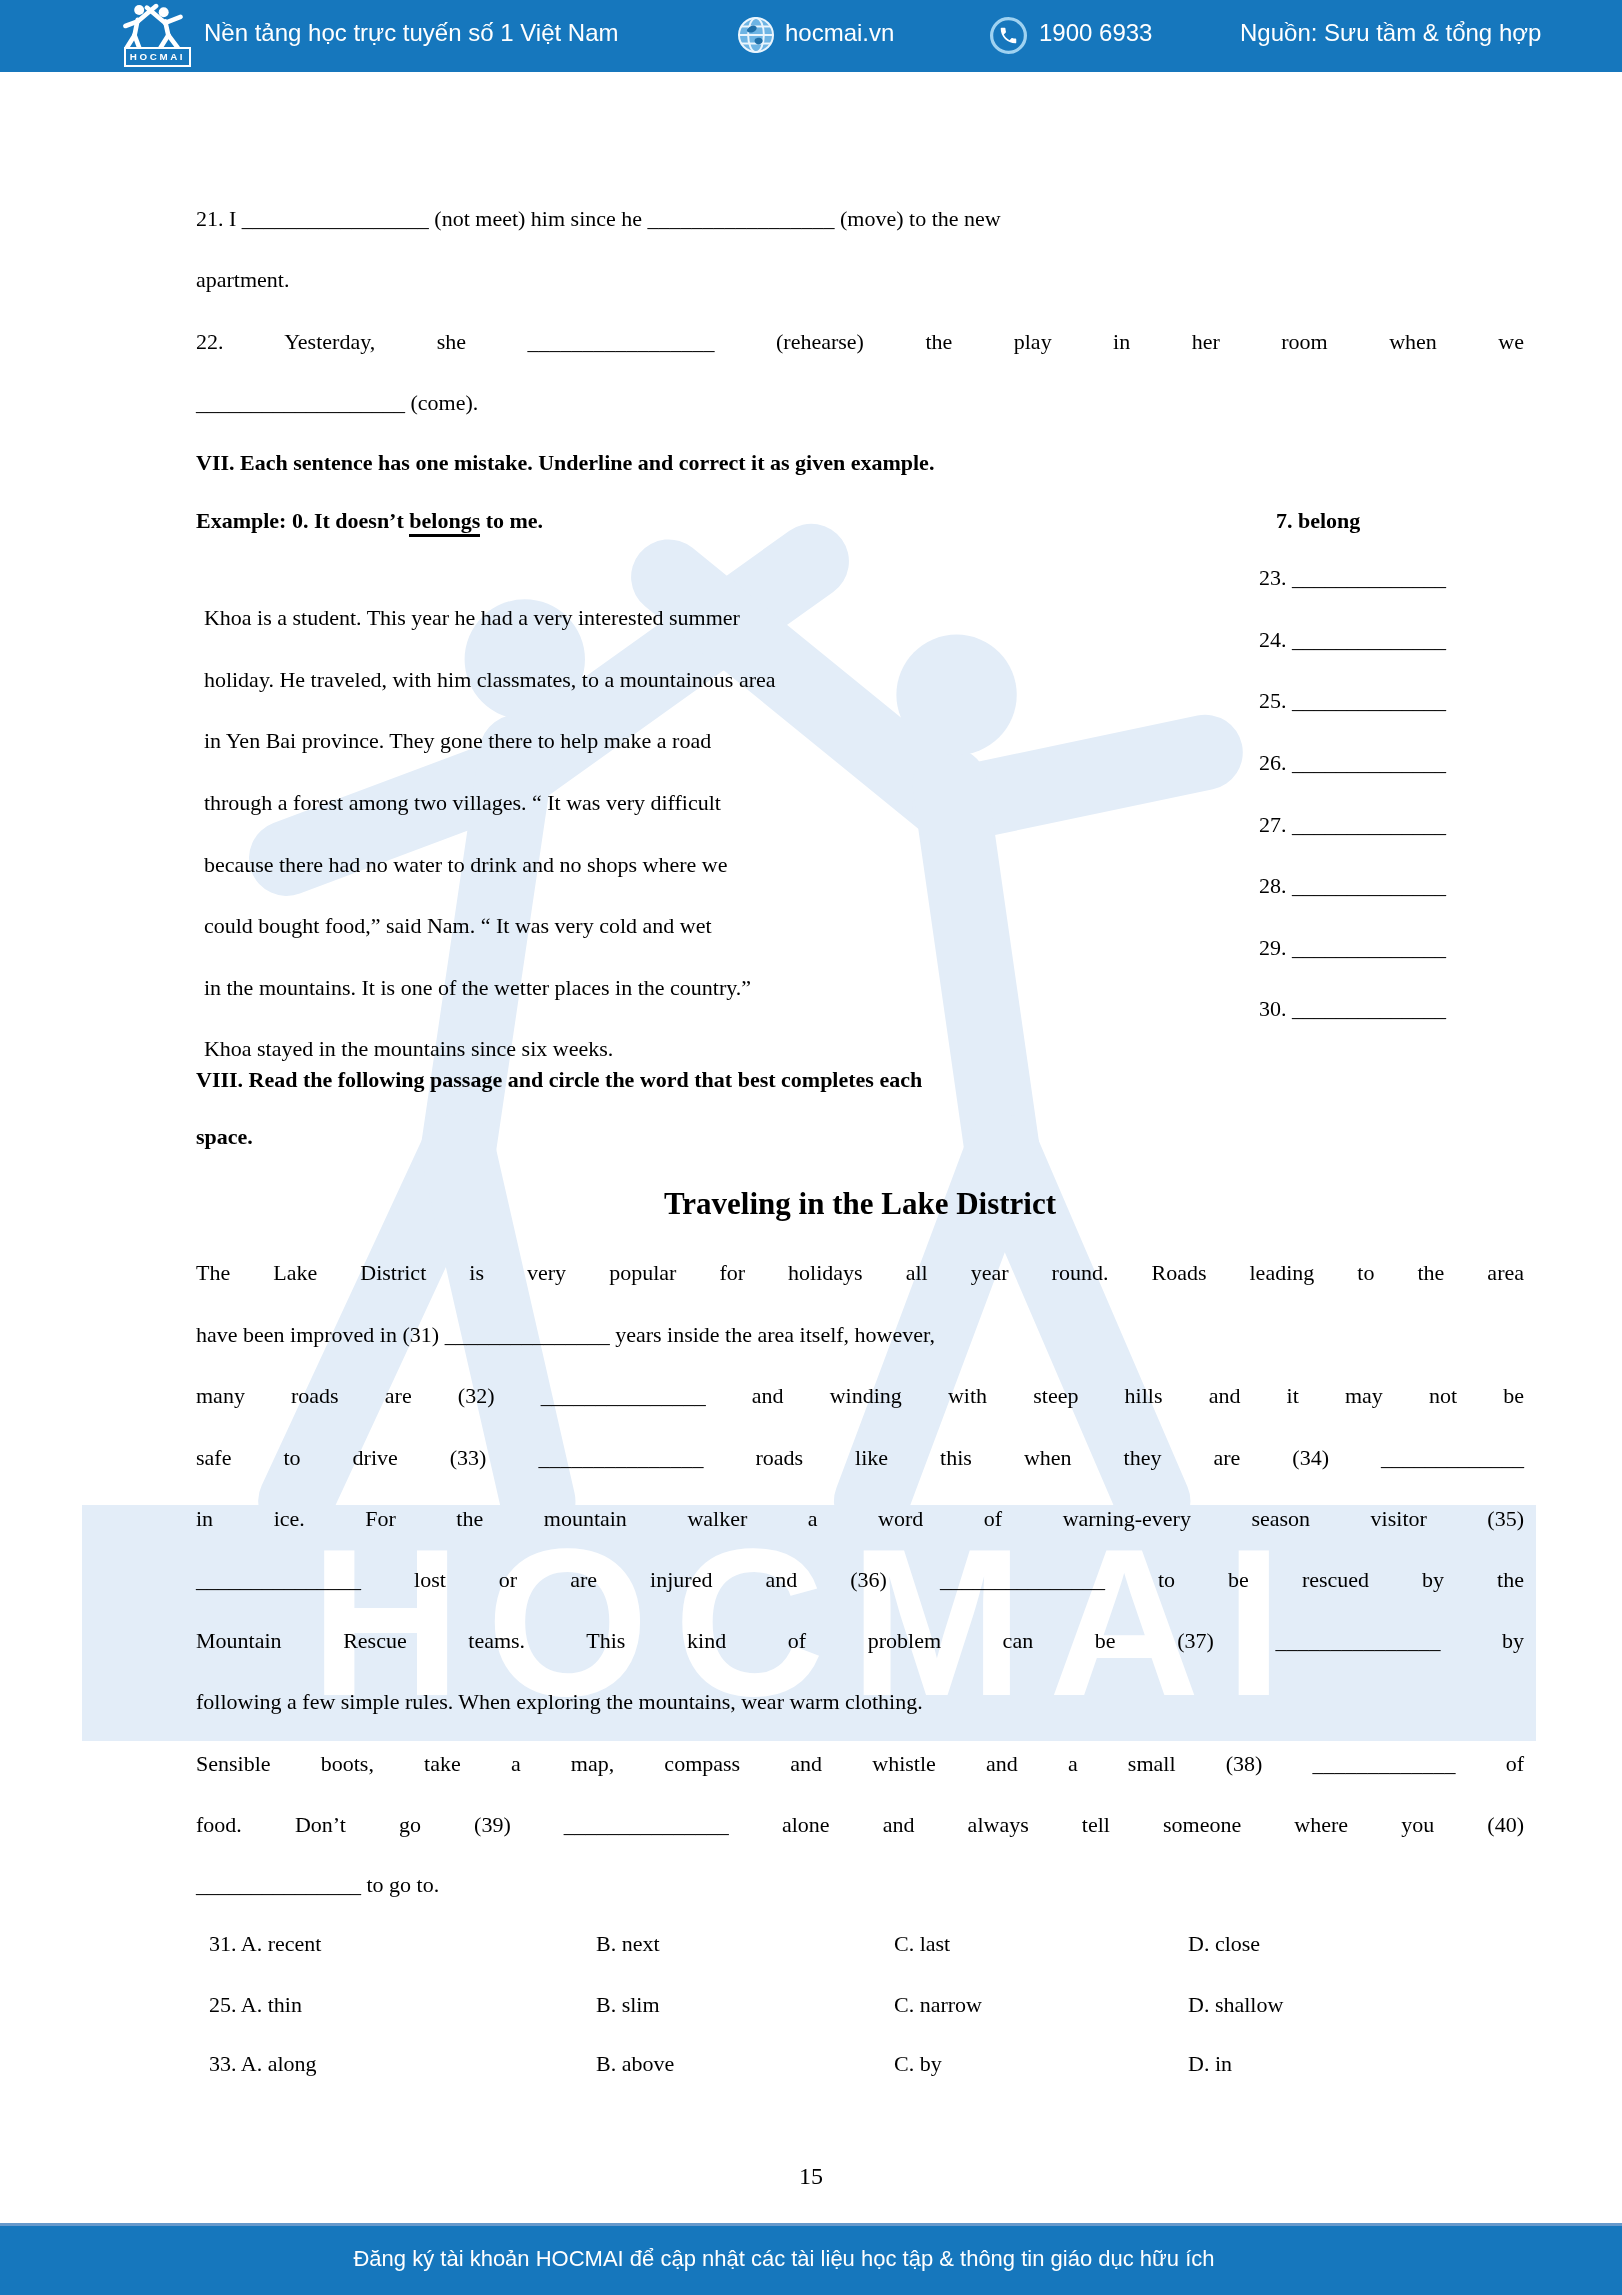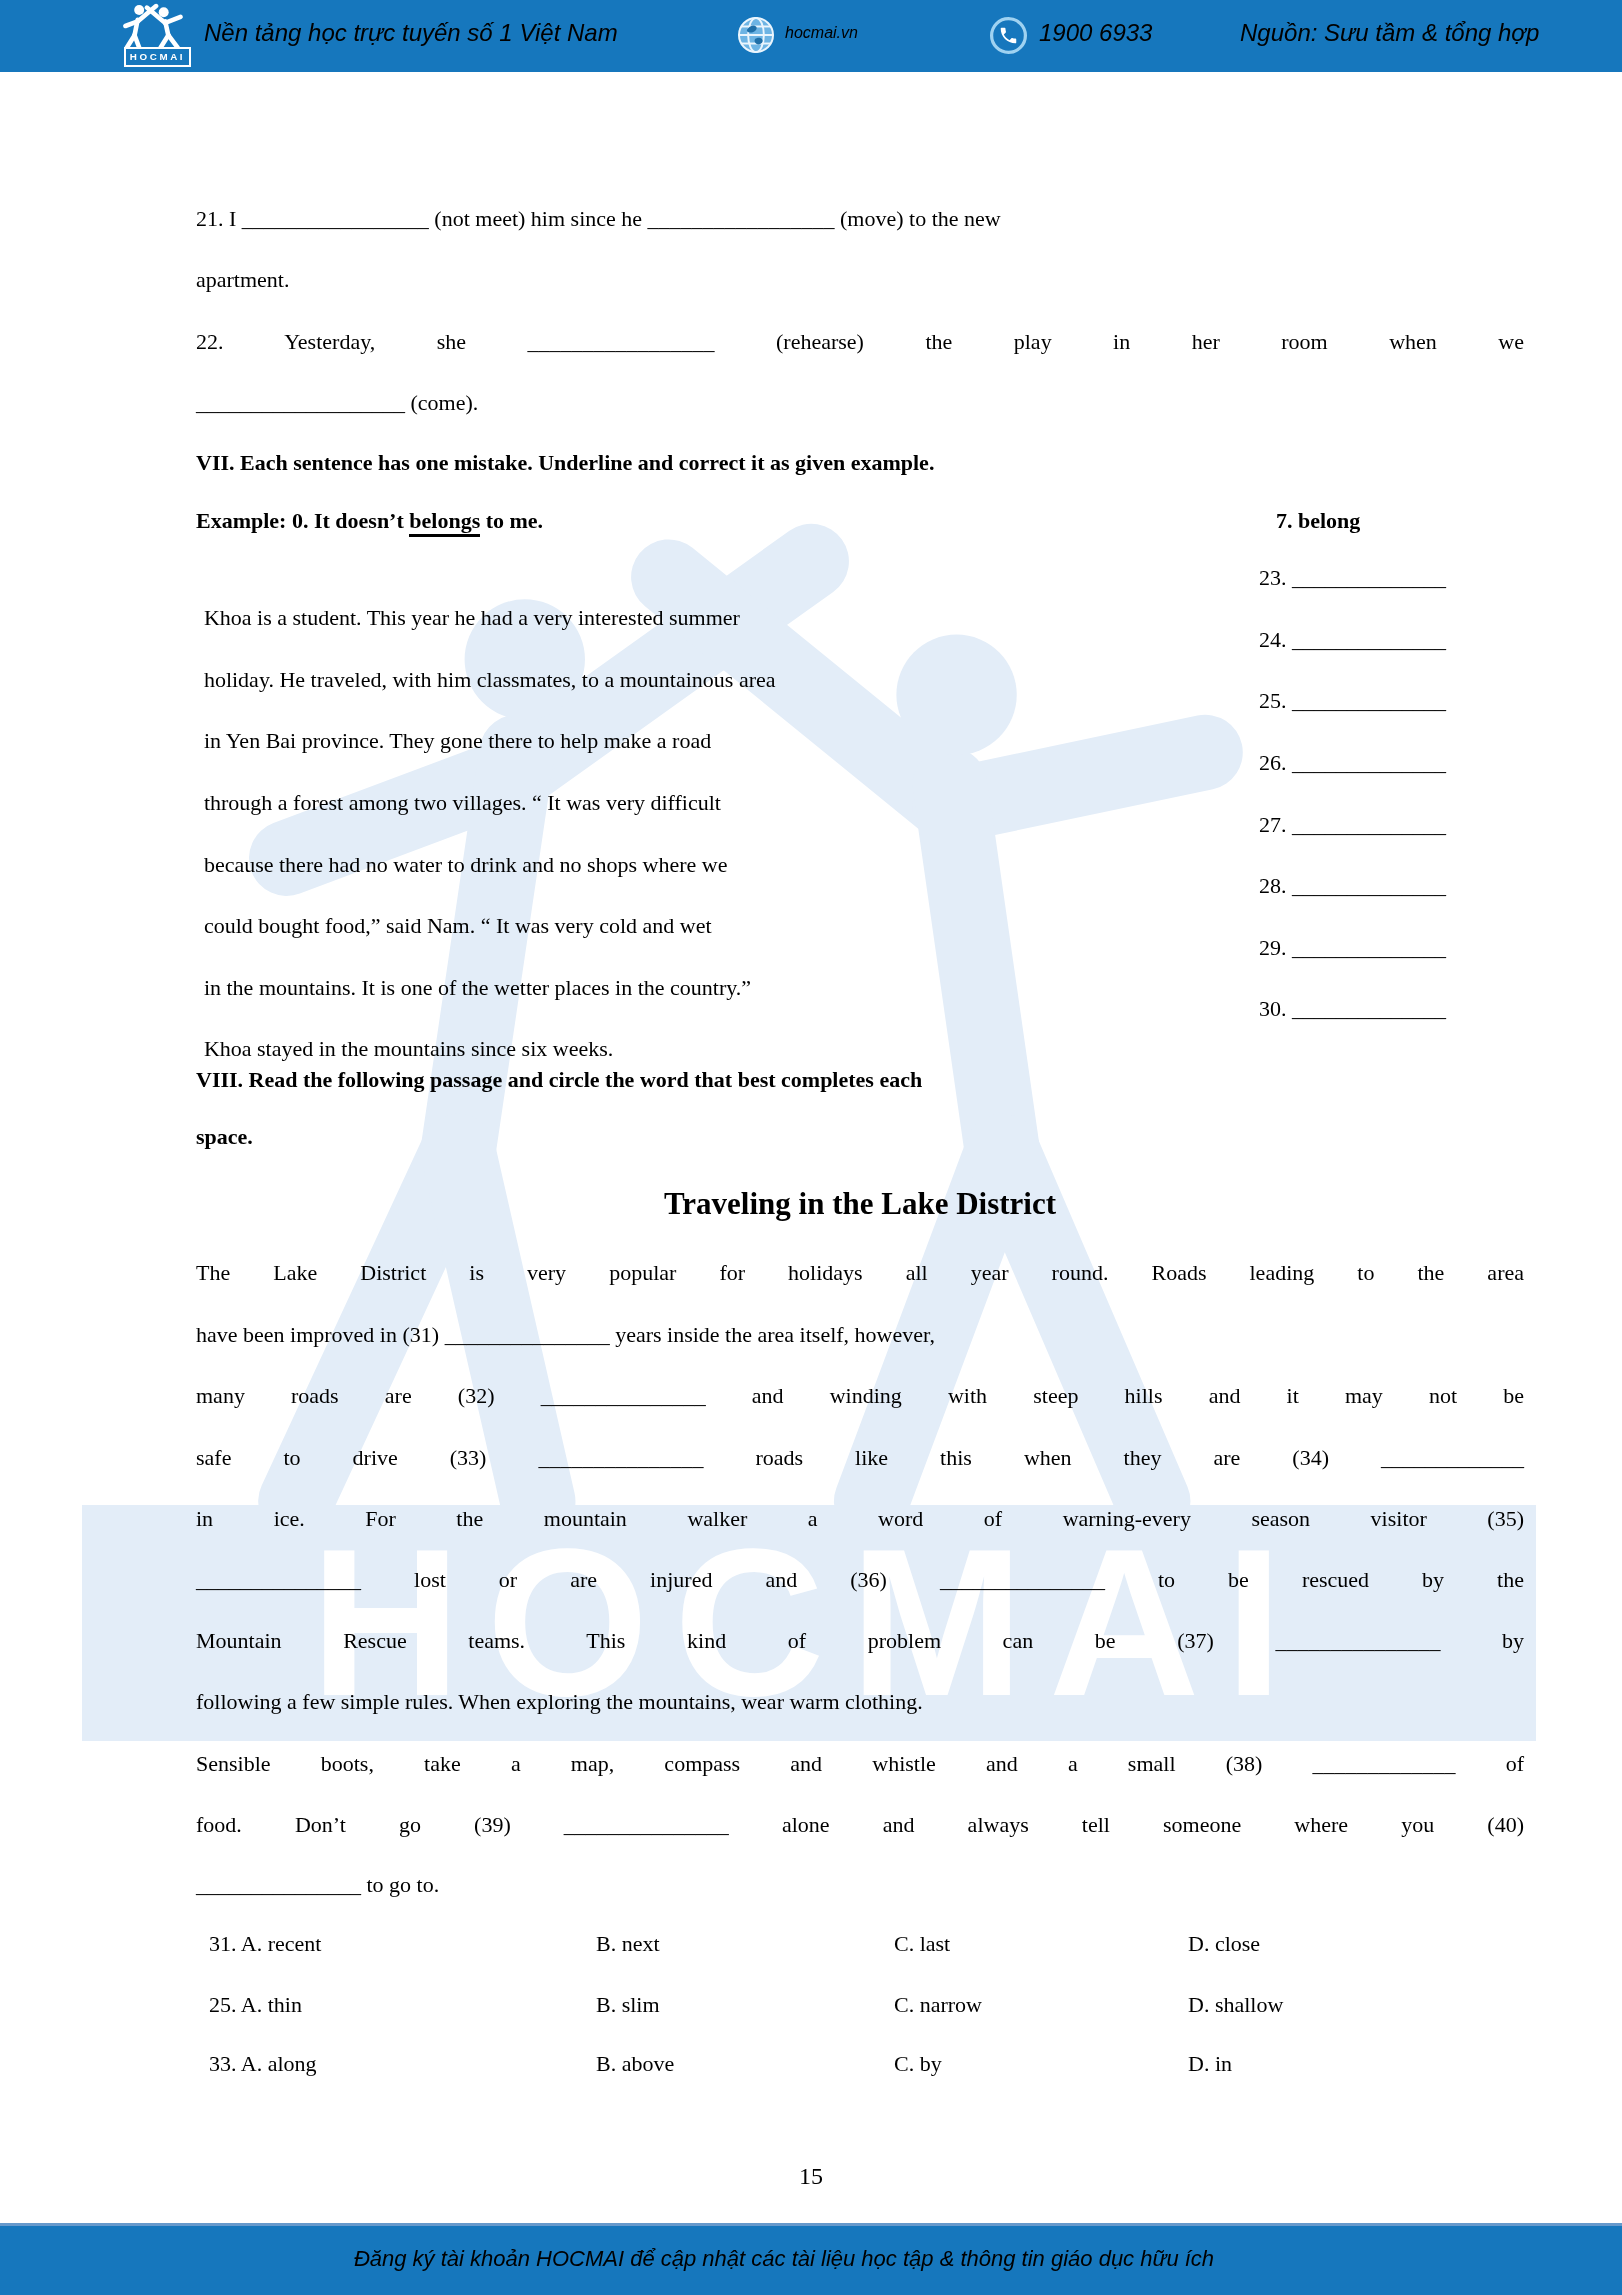--- a/index.html
+++ b/index.html
@@ -2,23 +2,23 @@
 <html style="font-size:10.5px"><head>
 <meta charset="utf-8">
 <style>
   html,body{margin:0;padding:0;background:#888;}
   #page{position:relative;width:1622px;height:2295px;background:#ffffff;overflow:hidden;
         font-family:"Liberation Serif","DejaVu Serif",serif;color:#000;}
   
   .bar{position:absolute;left:0;width:1622px;background:#1677bd;}
   #topbar{top:0;height:72px;}
   #botbar{top:2223px;height:73px;border-top:3.3px solid #6699cc;box-sizing:border-box;}
-  .bartext{color:#000000;font-family:"Liberation Sans","DejaVu Sans",sans-serif;font-style:italic;}
+  .bartext{color:#ffffff;font-family:"Liberation Sans","DejaVu Sans",sans-serif;}
   #tagline{position:absolute;left:204px;top:0;line-height:65px;font-size:24px;}
-  #site{position:absolute;left:785px;top:0;line-height:65px;font-size:16px;}
+  #site{position:absolute;left:785px;top:0;line-height:65px;font-size:24px;}
   #phone-num{position:absolute;left:1039px;top:0;line-height:65px;font-size:24px;}
   #source{position:absolute;left:1240px;top:0;line-height:65px;font-size:24px;}
   #footer-note{position:absolute;left:0;width:1568px;text-align:center;line-height:65px;font-size:22px;}
   #logo{position:absolute;left:115px;top:2.6px;}
   #logo-box{position:absolute;left:124px;top:47px;width:63px;height:15.7px;border:2px solid #fff;
             color:#fff;font-family:"Liberation Sans","DejaVu Sans",sans-serif;font-size:9.8px;font-weight:bold;
             letter-spacing:2.6px;text-align:center;line-height:15.7px;}
   .hicon{position:absolute;top:15.7px;}
   
   #wm-svg{position:absolute;left:0;top:0;pointer-events:none;}

